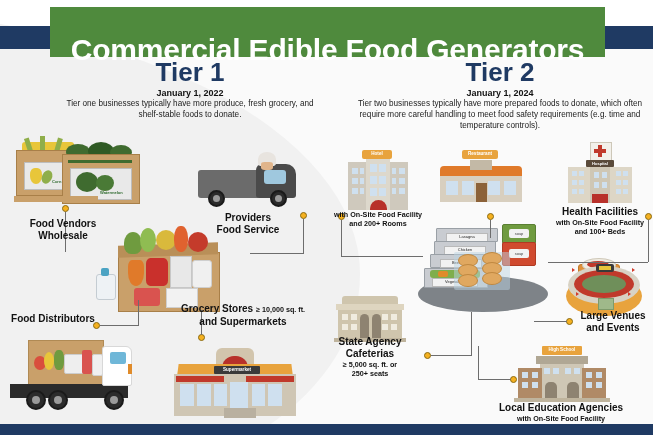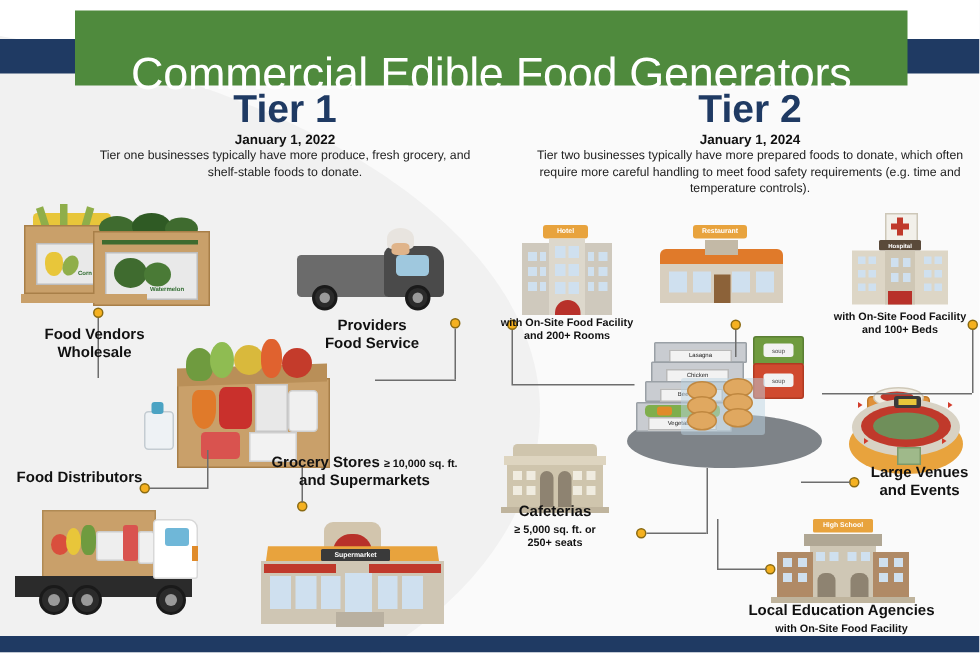--- a/index.html
+++ b/index.html
@@ -19,21 +19,21 @@
   }
   .navy-band{position:absolute;left:0;top:26px;width:653px;height:23px;background:#1f3a63;}
   .navy-bottom{position:absolute;left:0;top:424px;width:653px;height:11px;background:#1f3a63;}
 
   
   .title-banner{
     position:absolute;left:50px;top:7px;width:555px;height:50px;
     background:#4f8a3d;display:flex;align-items:center;justify-content:center;
   }
   .title-text{
-    color:#ffffff;font-size:30px;font-weight:normal;letter-spacing:-0.2px;white-space:nowrap;margin-top:35px;
+    color:#ffffff;font-size:30px;font-weight:bold;letter-spacing:-0.2px;white-space:nowrap;margin-top:35px;
   }
 
   
   .tier-head{position:absolute;text-align:center;}
   .tier-name{color:#1f3a63;font-size:26px;font-weight:bold;line-height:28px;}
   .tier-date{color:#111;font-size:9px;font-weight:bold;margin-top:2px;}
   .tier-desc{
     position:absolute;text-align:center;color:#222;font-size:8.2px;line-height:11px;
   }
 
@@ -422,25 +422,27 @@
   <div class="ln lnh" style="left:478px;top:379px;width:33px;"></div>
   <div class="ln lnv" style="left:478px;top:346px;height:34px;"></div>
 
   <div class="lbl" style="left:330px;top:210px;width:96px;">
     <div class="t2">with On-Site Food Facility</div>
     <div class="t2">and 200+ Rooms</div>
   </div>
 
 
   <div class="lbl" style="left:552px;top:206px;width:96px;">
+    <div class="t1">Health Facilities</div>
     <div class="t2">with On-Site Food Facility</div>
     <div class="t2">and 100+ Beds</div>
   </div>
 
   <div class="lbl" style="left:322px;top:336px;width:96px;">
+    <div class="t1">State Agency</div>
     <div class="t1">Cafeterias</div>
     <div class="t2">≥ 5,000 sq. ft. or</div>
     <div class="t2">250+ seats</div>
   </div>
 
   <div class="lbl" style="left:574px;top:310px;width:78px;">
     <div class="t1">Large Venues</div>
     <div class="t1">and Events</div>
   </div>
 

